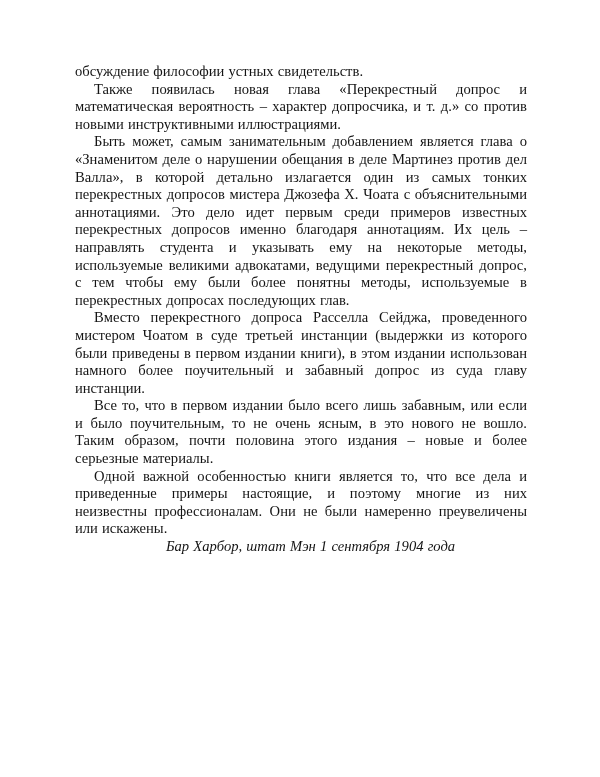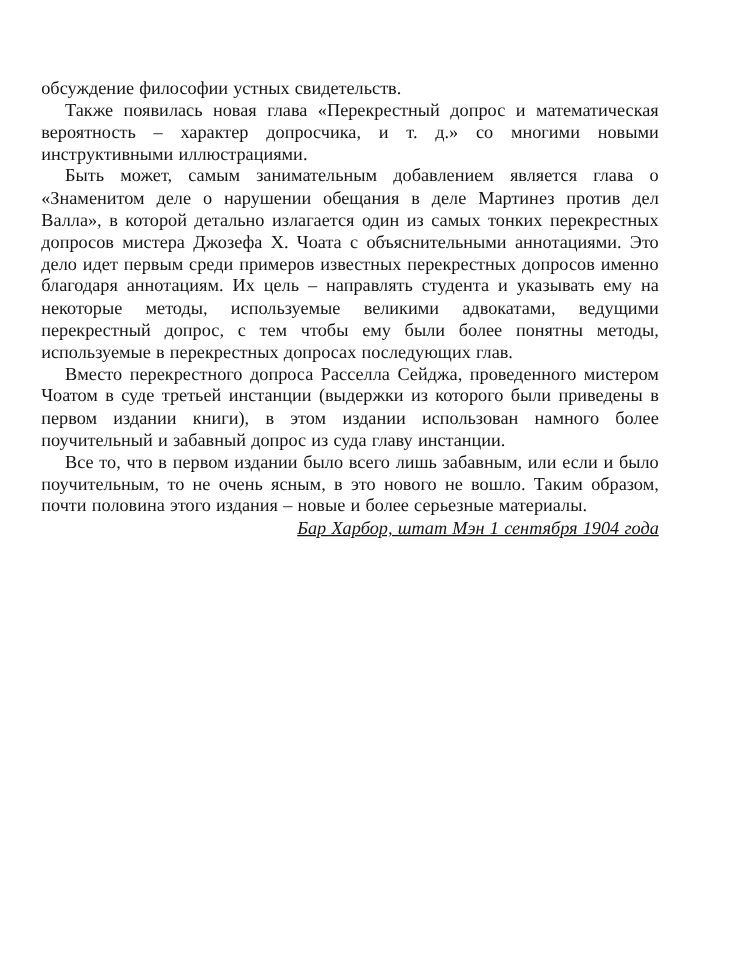--- a/index.html
+++ b/index.html
@@ -11,43 +11,43 @@
     height: 777px;
     background: #ffffff;
     font-family: "Liberation Serif", "DejaVu Serif", serif;
     color: #141414;
     overflow: hidden;
   }
   .page {
     box-sizing: border-box;
     width: 600px;
     height: 777px;
-    padding: 63px 73px 20px 33px;
+    padding: 63px 73px 20px 75px;
     background: #ffffff;
   }
   .para {
     margin: 0;
     font-size: 14.6px;
     line-height: 17.6px;
     text-align: justify;
     text-indent: 19px;
     word-spacing: 0.5px;
   }
   .para.no-indent {
     text-indent: 0;
   }
   .para.signature {
     font-style: italic;
-    text-align: right;
-    text-decoration: underline;
+    text-align: center;
   }
 </style>
 </head>
 <body>
 
 <div class="page">
   <p class="para no-indent">обсуждение философии устных свидетельств.</p>
-  <p class="para">Также появилась новая глава «Перекрестный допрос и математическая вероятность – характер допросчика, и т. д.» со многими новыми инструктивными иллюстрациями.</p>
+  <p class="para">Также появилась новая глава «Перекрестный допрос и математическая вероятность – характер допросчика, и т. д.» со против новыми инструктивными иллюстрациями.</p>
   <p class="para">Быть может, самым занимательным добавлением является глава о «Знаменитом деле о нарушении обещания в деле Мартинез против дел Валла», в которой детально излагается один из самых тонких перекрестных допросов мистера Джозефа Х. Чоата с объяснительными аннотациями. Это дело идет первым среди примеров известных перекрестных допросов именно благодаря аннотациям. Их цель – направлять студента и указывать ему на некоторые методы, используемые великими адвокатами, ведущими перекрестный допрос, с тем чтобы ему были более понятны методы, используемые в перекрестных допросах последующих глав.</p>
   <p class="para">Вместо перекрестного допроса Расселла Сейджа, проведенного мистером Чоатом в суде третьей инстанции (выдержки из которого были приведены в первом издании книги), в этом издании использован намного более поучительный и забавный допрос из суда главу инстанции.</p>
   <p class="para">Все то, что в первом издании было всего лишь забавным, или если и было поучительным, то не очень ясным, в это нового не вошло. Таким образом, почти половина этого издания – новые и более серьезные материалы.</p>
+  <p class="para">Одной важной особенностью книги является то, что все дела и приведенные примеры настоящие, и поэтому многие из них неизвестны профессионалам. Они не были намеренно преувеличены или искажены.</p>
   <p class="para signature">Бар Харбор, штат Мэн 1 сентября 1904 года</p>
 </div>
 
 </body></html>

